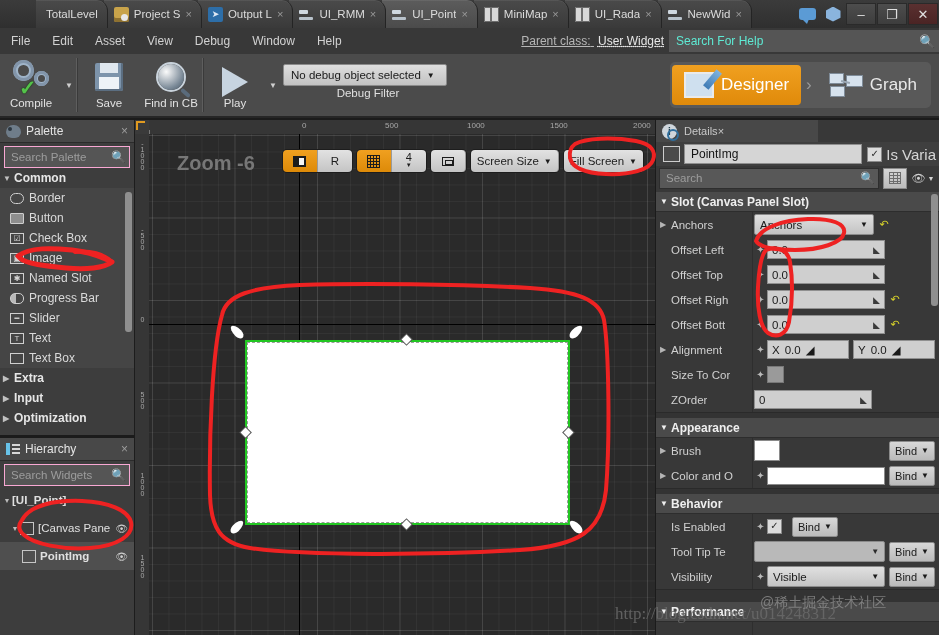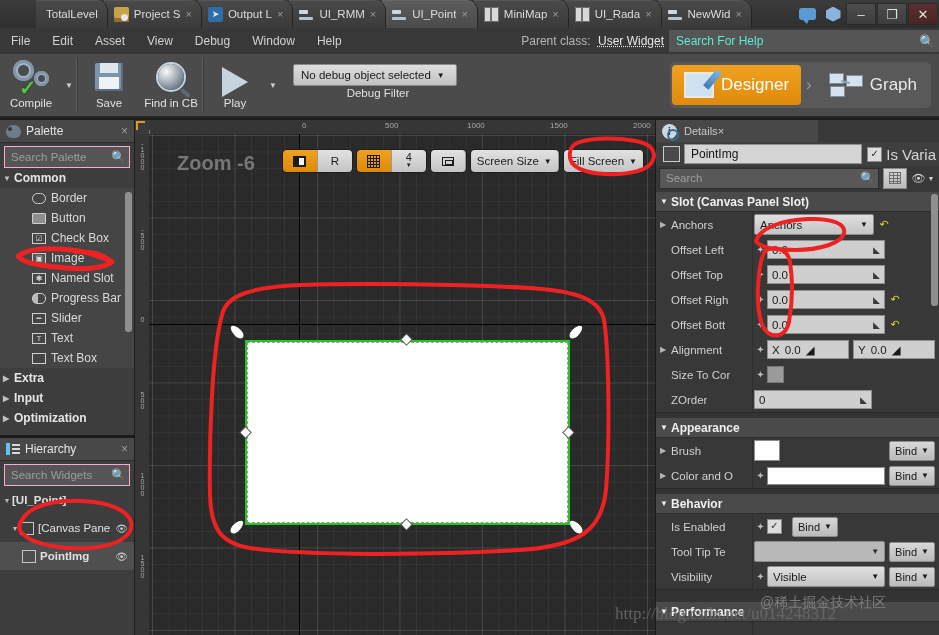--- a/index.html
+++ b/index.html
@@ -97,21 +97,21 @@
 
   
   .menubar {
     position: absolute; left: 0; top: 28px; width: 939px; height: 26px;
     background: #383838; border-bottom: 1px solid #2b2b2b;
     display: flex; align-items: center;
   }
   .menu-item { padding: 0 11px; font-size: 12px; color: #d2d2d2; line-height: 26px; }
   .parentclass {
     position: absolute; right: 275px; top: 0; line-height: 26px;
-    font-size: 12px; color: #b6b6b6; white-space: nowrap;
+    font-size: 12px; color: #b6b6b6; white-space: nowrap; text-decoration: underline;
   }
   .parentclass .pcval { color: #e6e6e6; text-decoration: underline dotted; margin-left:4px;}
   .helpsearch {
     position: absolute; right: 0; top: 2px; width: 270px; height: 22px;
     background: #555; display:flex; align-items:center;
   }
   .helpsearch .hs-text { flex:1; padding-left:7px; color:#5eead4; font-size:12px;}
   .helpsearch .hs-icon { width:24px; text-align:center; color:#d8d8d8; font-size:13px;}
 
   
@@ -241,21 +241,21 @@
     position:absolute; left:0; top:120px; width:134px; height:315px;
     background:#3d3d3d; border-right:1px solid #1d1d1d;
   }
   .pal-list { position:absolute; left:0; top:48px; right:0; bottom:0; }
   .pal-cat {
     height:20px; display:flex; align-items:center; padding-left:3px;
     background:#3d3d3d; font-size:12px; font-weight:bold; color:#e6e6e6;
   }
   .pal-cat .tri{ width:11px; font-size:8px; color:#c0c0c0; }
   .pal-item {
-    height:20px; display:flex; align-items:center; padding-left:32px;
+    height:20px; display:flex; align-items:center; padding-left:10px;
     background:#454545; font-size:12px; color:#dadada;
   }
   .pal-item .pi-ic {
     width:14px;height:11px;margin-right:5px;flex:none;
     border:1px solid #cfcfcf; box-sizing:border-box; position:relative;
     color:#d6d6d6; font-size:8px; text-align:center; line-height:9px;
   }
   .pi-border{border-radius:6px;}
   .pi-button{background:#8e8e8e;border-radius:1px;}
   .pi-check{border:none;}
@@ -553,21 +553,21 @@
 
       <div class="tb-btn">
         <div class="ico">
             <div class="playtri"></div>
           </div>
         <div class="lbl">Play</div>
       </div>
       <div class="tb-arrow">▼</div>
     </div>
 
-    <div class="tb-group" style="left:293px;width:170px;position:absolute;">
+    <div class="tb-group" style="left:283px;width:170px;position:absolute;">
       <div class="debugsel">
         <span>No debug object selected</span>
         <span class="caret">▼</span>
       </div>
       <div class="debugfilter-lbl">Debug Filter</div>
     </div>
 
     <div class="mode-group">
       <div class="mode active">
         <span class="ico-designer">

